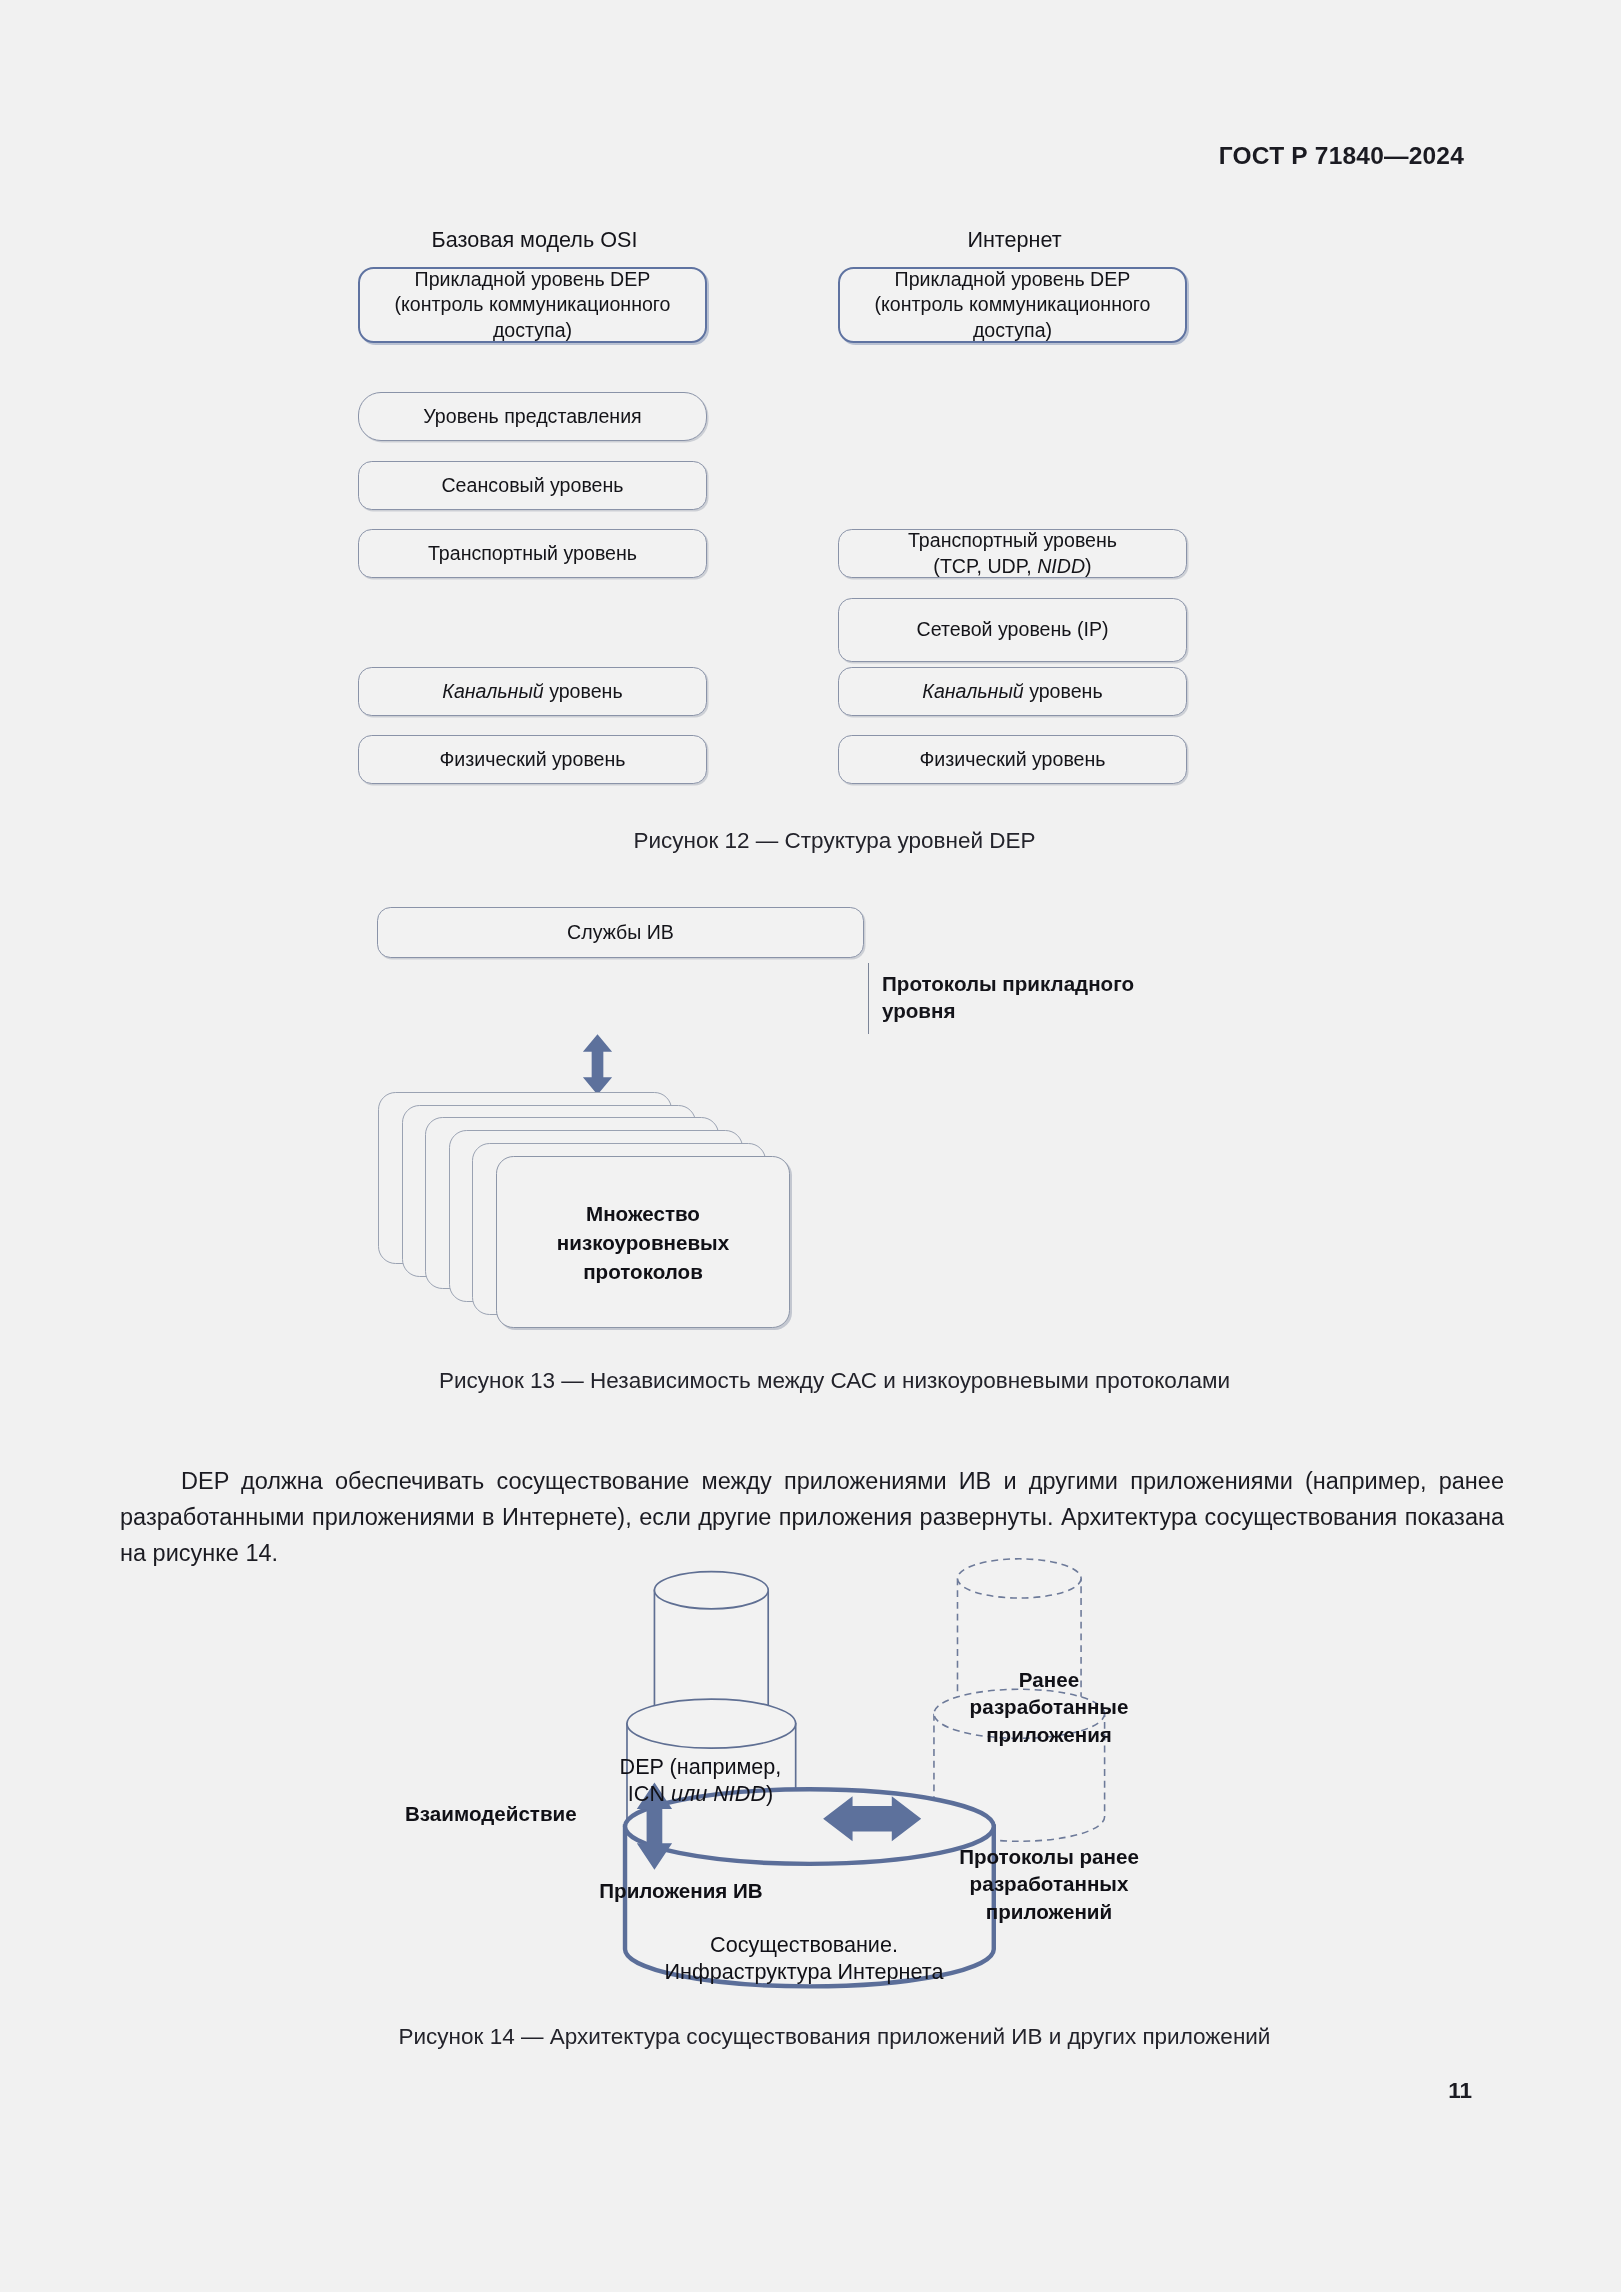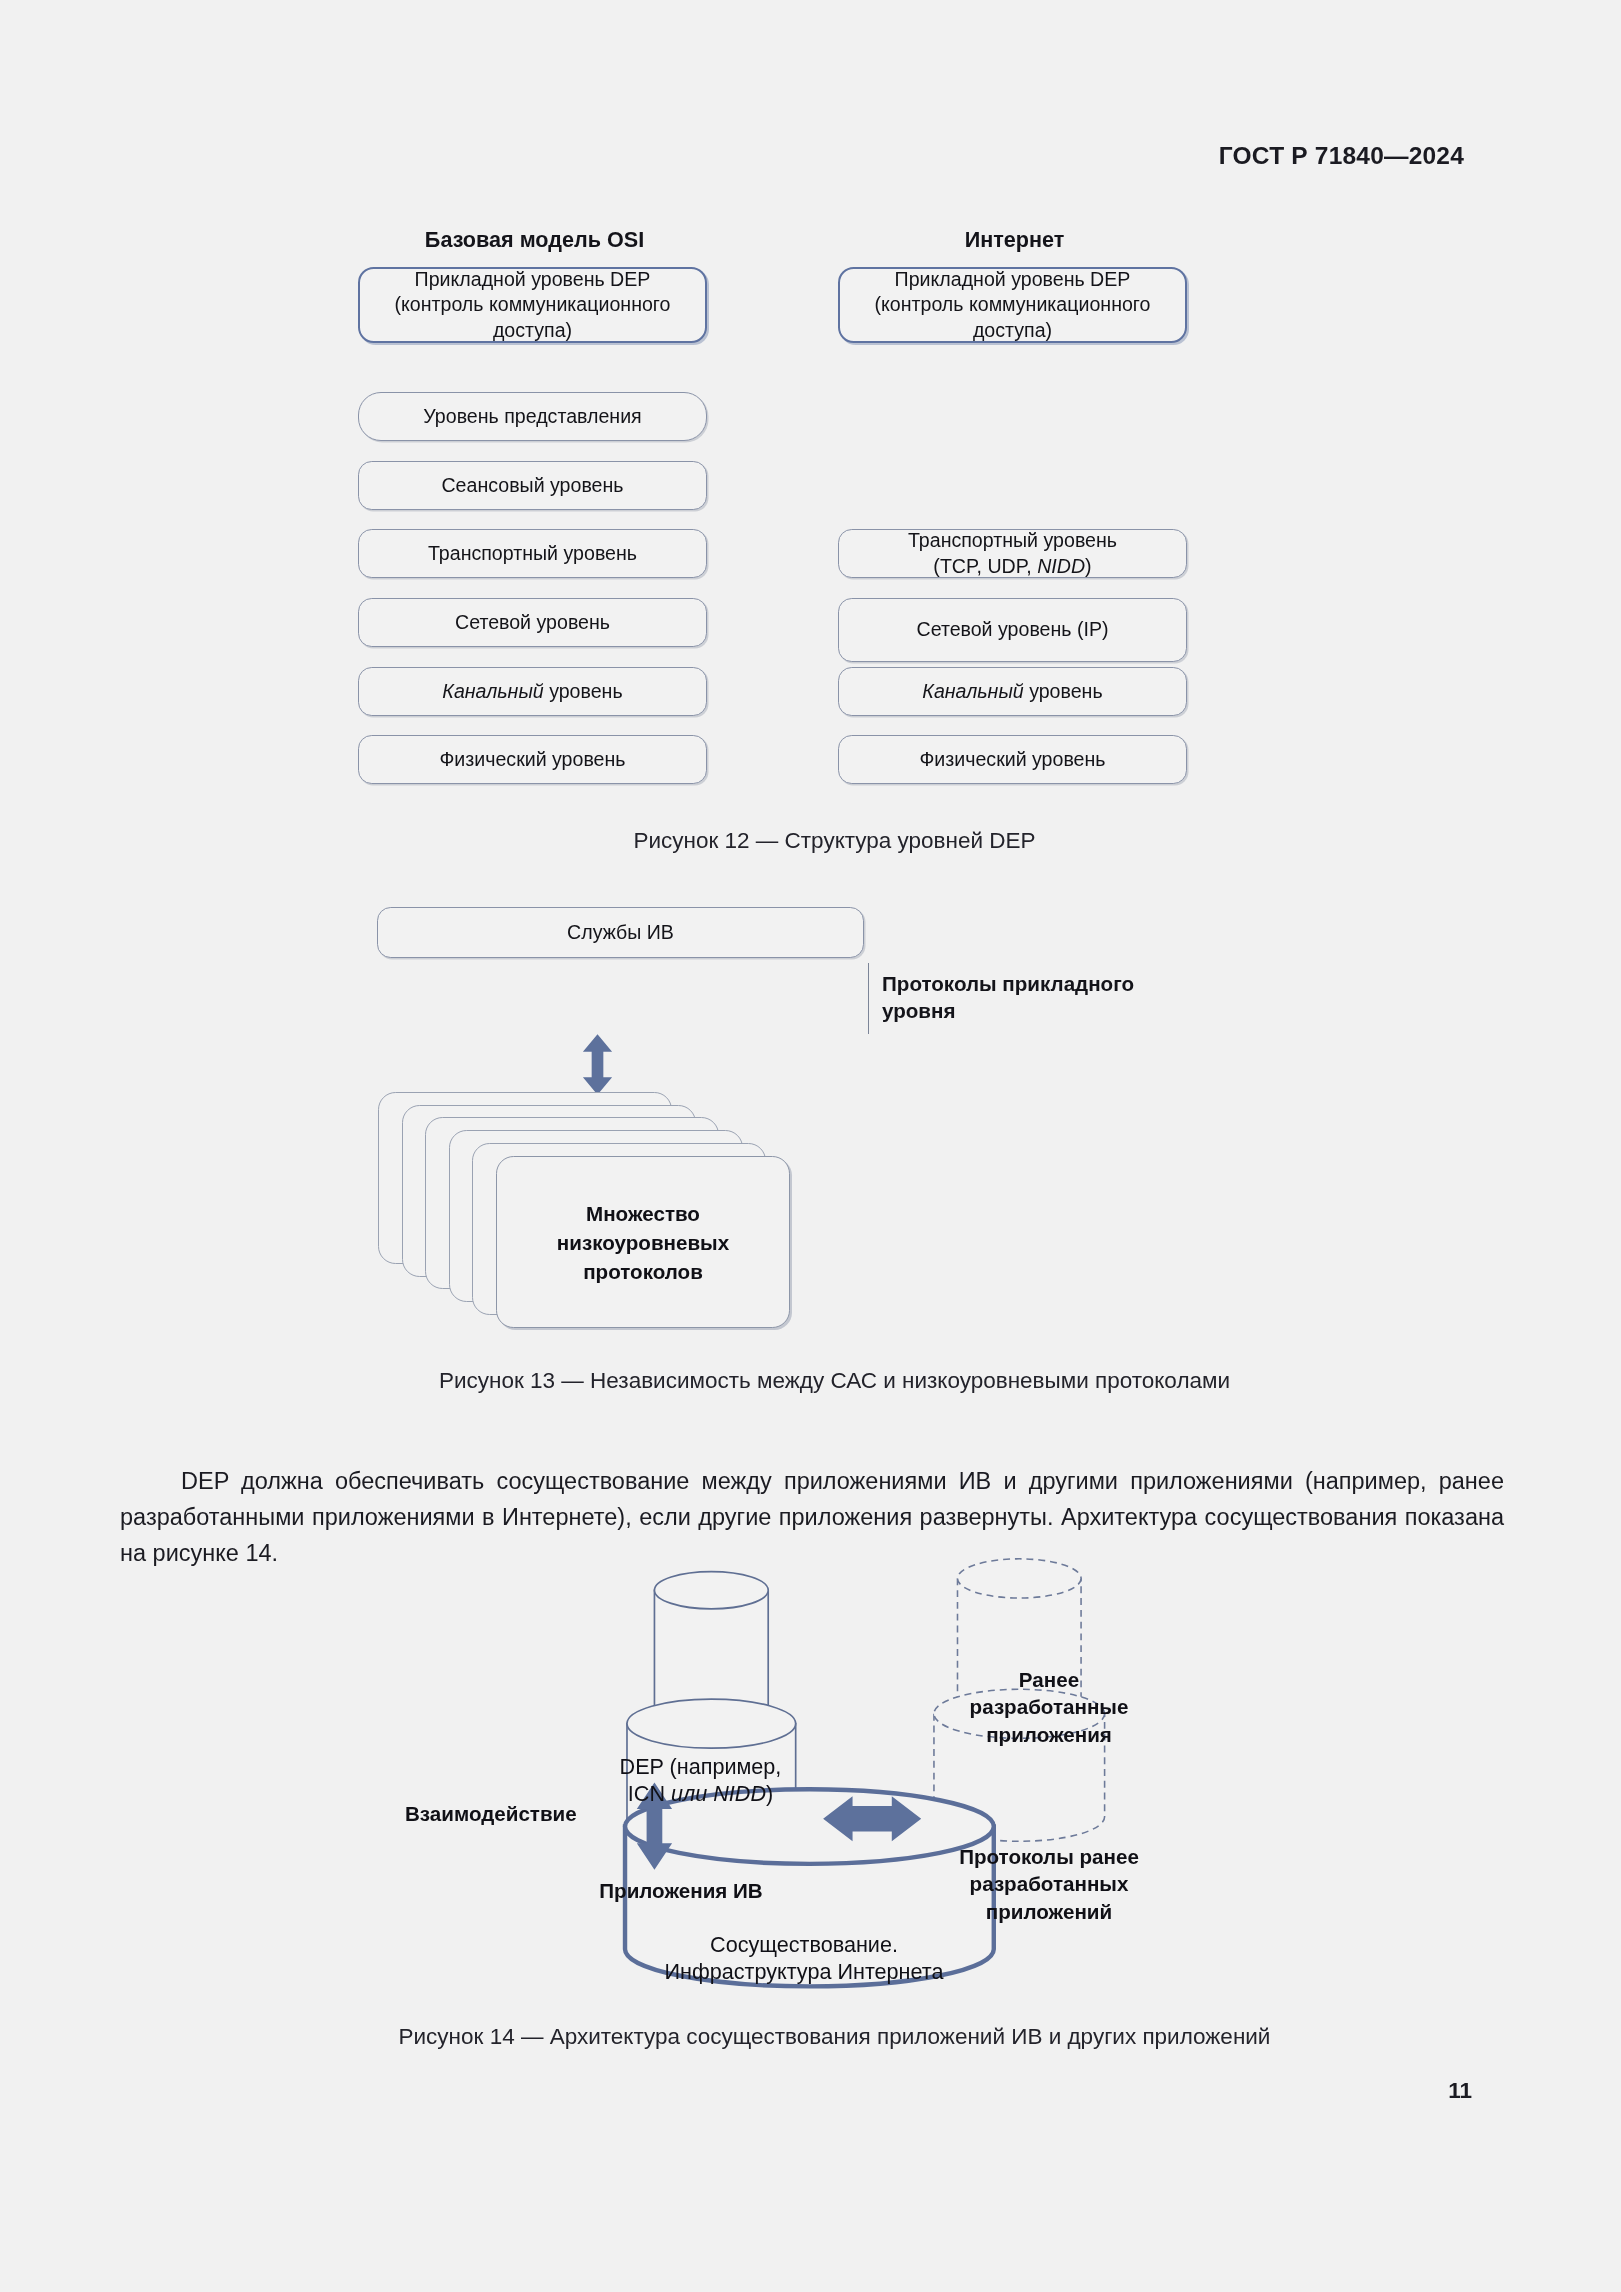--- a/index.html
+++ b/index.html
@@ -46,21 +46,21 @@
     color: #23232b;
     padding-left: 24px;
   }
 
   
   #figure-12 { position: absolute; left: 0; top: 0; width: 1621px; height: 863px; }
 
   .col-title {
     position: absolute;
     font-size: 21.6px;
-    font-weight: bold;
+    font-weight: normal;
     text-align: center;
     color: #14141a;
   }
   #osi-title   { left: 358px; top: 227px; width: 353px; }
   #inet-title  { left: 838px; top: 227px; width: 353px; }
 
   .layer-box {
     position: absolute;
     box-sizing: border-box;
     background: #f2f2f2;
@@ -203,23 +203,20 @@
   </div>
 
   <div class="layer-box col-osi" style="top:461px;height:49px;">
     <span>Сеансовый уровень</span>
   </div>
 
   <div class="layer-box col-osi" style="top:529px;height:49px;">
     <span>Транспортный уровень</span>
   </div>
 
-  <div class="layer-box col-osi" style="top:598px;height:49px;">
-    <span>Сетевой уровень</span>
-  </div>
 
   <div class="layer-box col-osi" style="top:667px;height:49px;">
     <span><em>Канальный</em><span> уровень</span></span>
   </div>
 
   <div class="layer-box col-osi" style="top:735px;height:49px;">
     <span>Физический уровень</span>
   </div>
 
   <div class="layer-box col-inet accent" style="top:267px;height:76px;">

